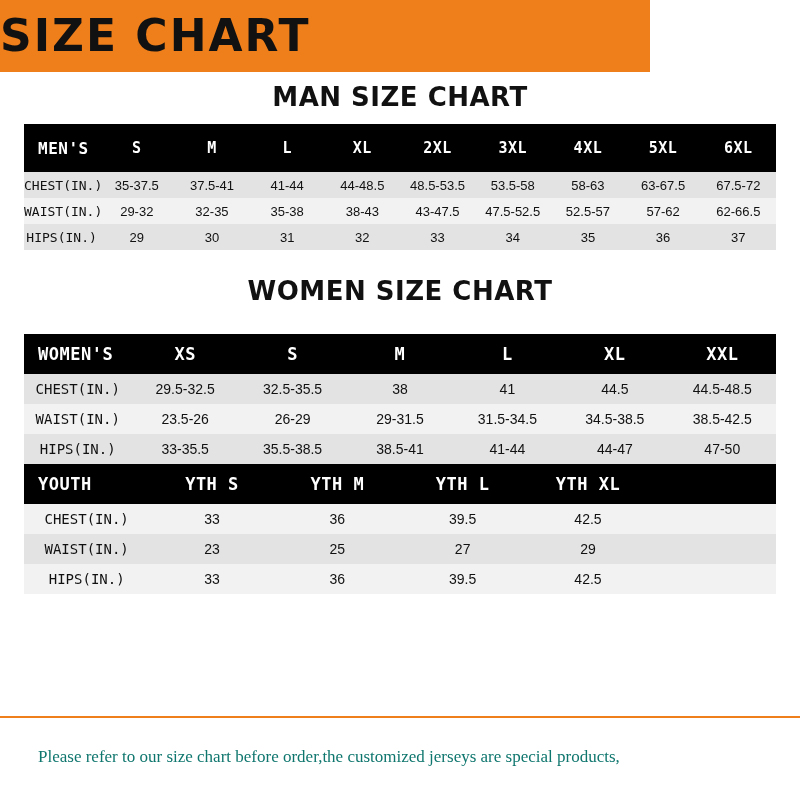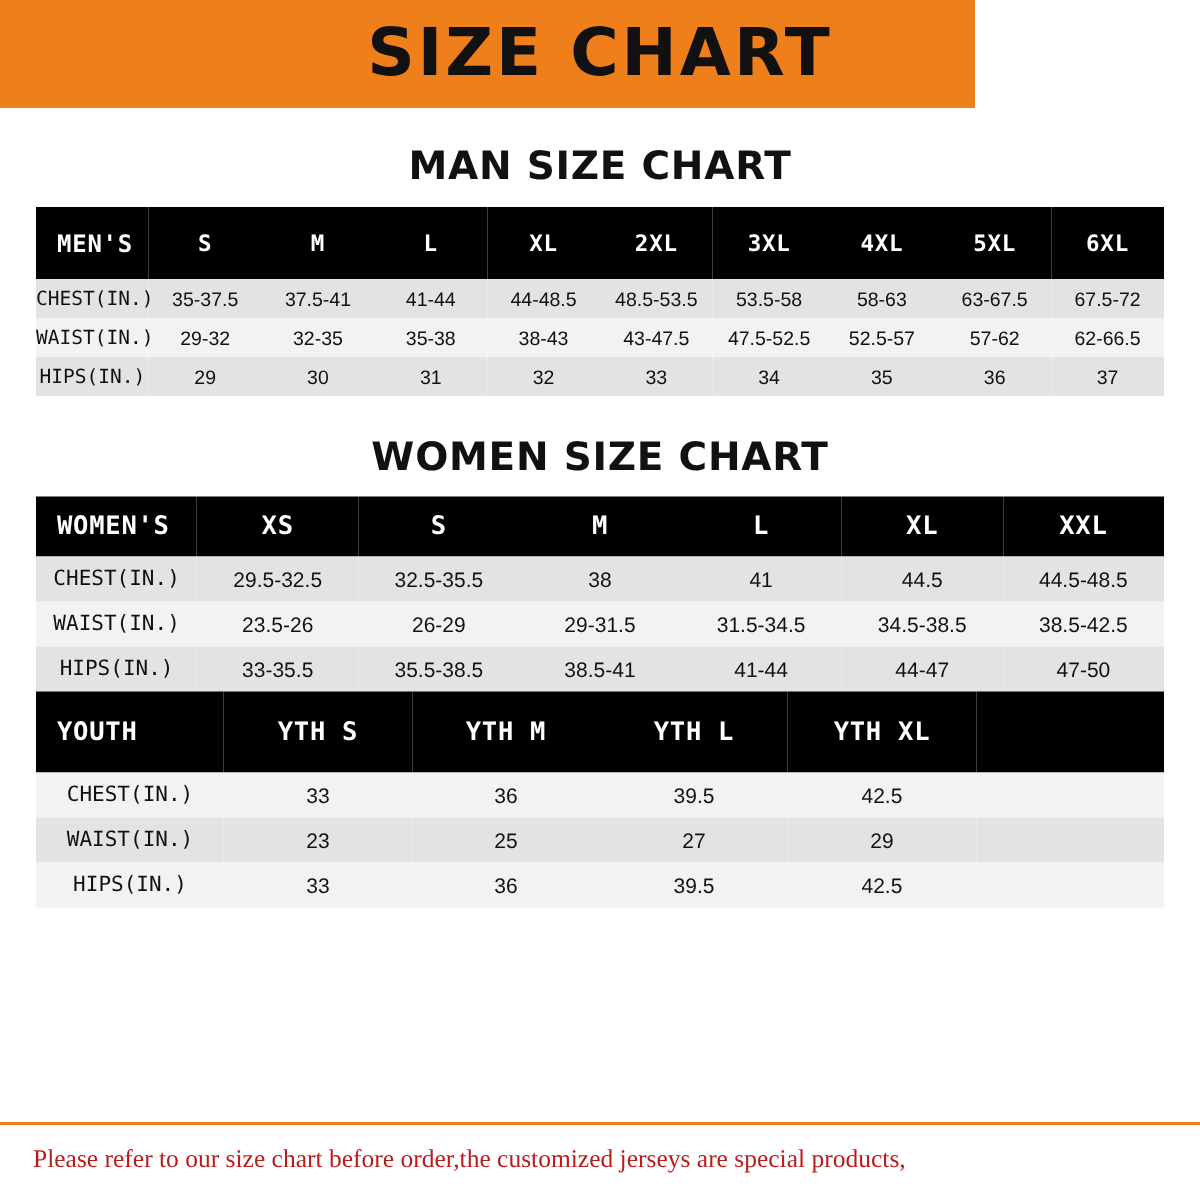--- a/index.html
+++ b/index.html
@@ -41,35 +41,34 @@
   }
   .banner-title {
     position: relative;
     z-index: 3;
     font-family: "DejaVu Sans", sans-serif;
     font-weight: bold;
     font-size: 44px;
     letter-spacing: 2px;
     color: #111111;
     line-height: 72px;
-    text-align: center;
     width: 100%;
   }
 
   
   .section-title {
     text-align: center;
     font-family: "DejaVu Sans", sans-serif;
     font-weight: bold;
     font-size: 26px;
     color: #111111;
     letter-spacing: 0.5px;
   }
-  .sec-man-title   { margin: 24px 0 12px 0; }
-  .sec-women-title { margin: 26px 0 11px 0; }
+  .sec-man-title   { margin: 10px 0 12px 0; }
+  .sec-women-title { margin: 26px 0 28px 0; }
   .sec-youth-title { margin: 28px 0 12px 0; }
 
   
   .chart-wrap {
     padding: 0 24px;
   }
   table.chart {
     width: 100%;
     border-collapse: collapse;
     table-layout: fixed;
@@ -114,35 +113,35 @@
   }
 
   
   #women-table th, #women-table td { height: 30px; font-size: 14px; }
   #women-table thead th { height: 40px; font-size: 17px; }
   #women-table thead th.rowlabel { font-size: 17px; }
   #women-table tbody td.rowlabel { font-size: 14px; }
 
   
   #youth-table th, #youth-table td { height: 30px; font-size: 14px; }
-  #youth-table thead th { height: 54px; font-size: 17px; }
+  #youth-table thead th { height: 40px; font-size: 17px; }
   #youth-table thead th.rowlabel { font-size: 17px; }
   #youth-table tbody td.rowlabel { font-size: 14px; }
 
   
   .footer-note {
     position: absolute;
     left: 0; right: 0; bottom: 0;
     padding: 10px 22px 14px 22px;
     background: #ffffff;
     border-top: 2px solid #ef7f1b;
   }
   .footer-note p {
-    margin: 0;
-    color: #b91c1c;
+    margin: 16px;
+    color: #0f766e;
     font-family: "Liberation Serif", serif;
     font-size: 17px;
     line-height: 26px;
     text-align: left;
   }
 </style>
 </head>
 <body>
 
 <div id="page">

